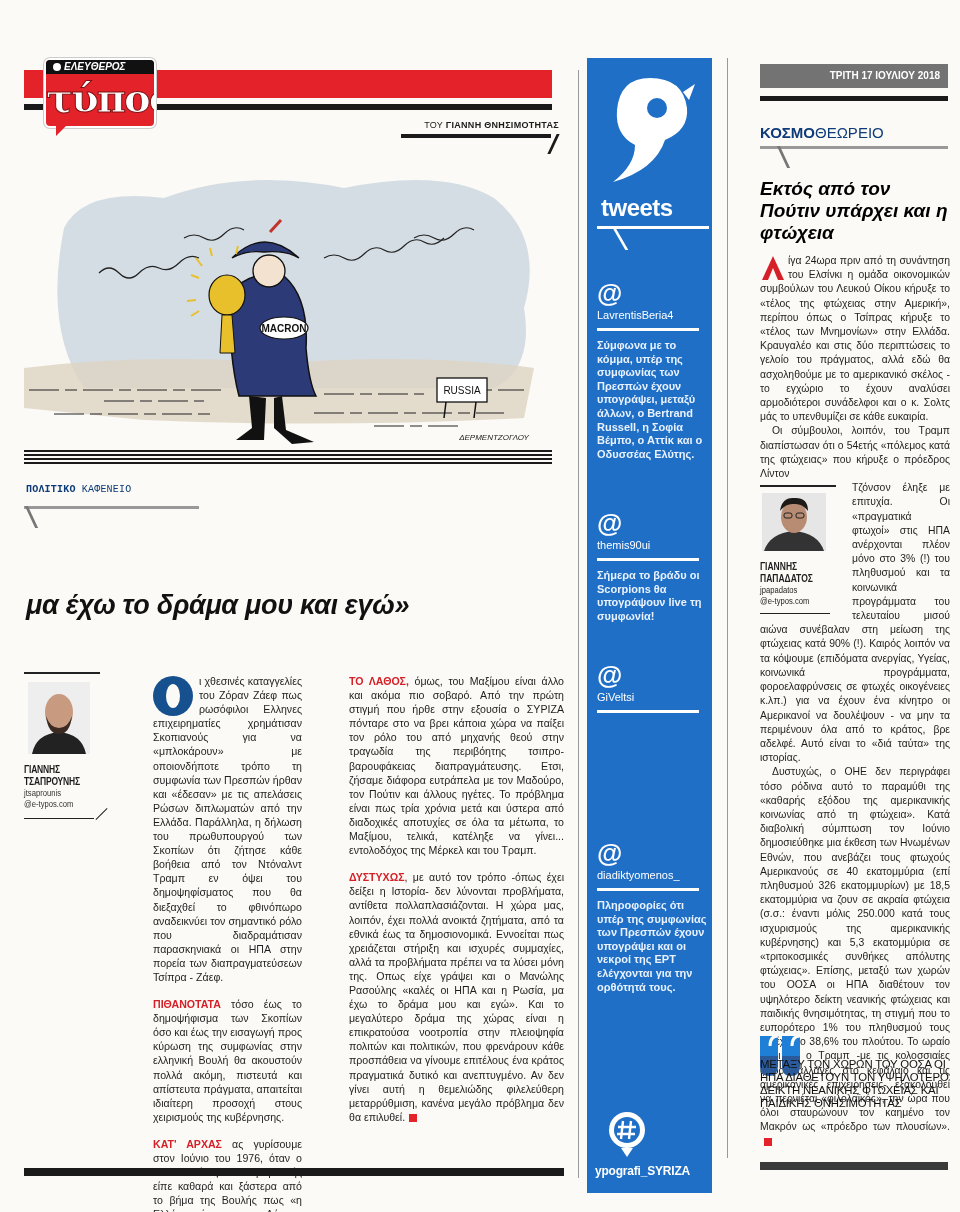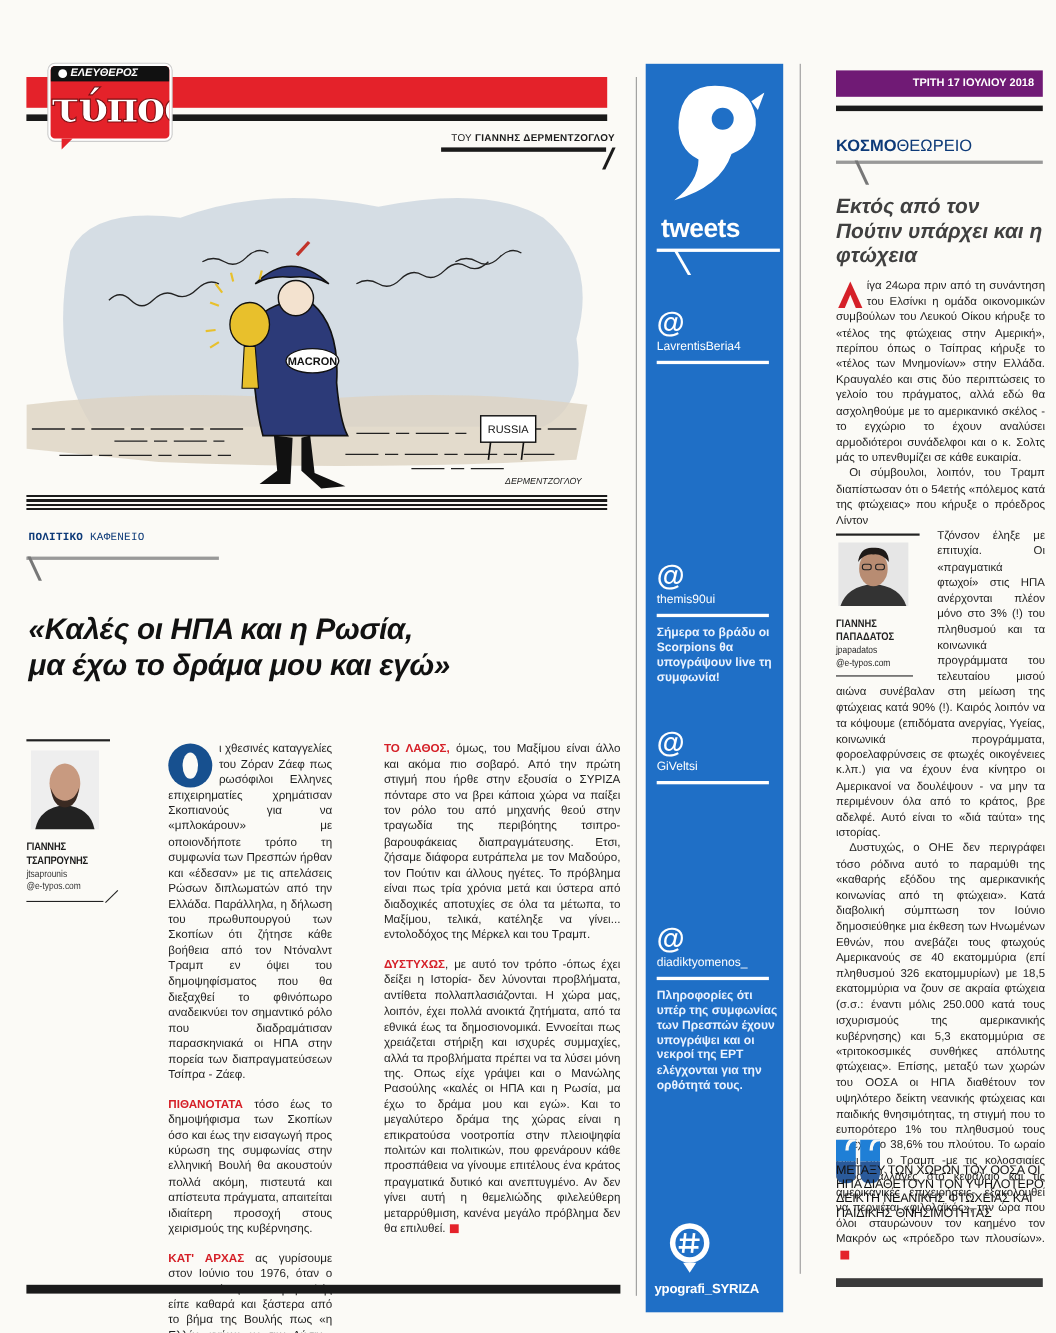--- a/index.html
+++ b/index.html
@@ -63,27 +63,27 @@
   .tweet .at { font-size: 26px; font-weight: bold; line-height: 26px; }
   .tweet .handle { font-size: 11px; line-height: 14px; margin-top: 2px; }
   .tweet .rule { width: 102px; height: 3px; background: #fff; margin: 6px 0 8px; }
   .tweet .text { font-size: 11px; line-height: 13.6px; font-weight: bold; color: #e9f2ff; }
   .hash-pin { position: absolute; left: 20px; top: 1052px; width: 40px; height: 48px; }
   .hash-label { position: absolute; left: 8px; top: 1106px; font-size: 12px; font-weight: 900; color: #fff; letter-spacing: -0.2px; }
 
   
   .right-page { position: absolute; left: 727px; top: 58px; width: 228px; height: 1140px; }
   .right-edge { position: absolute; left: 0; top: 0; bottom: 40px; width: 1px; background: #999; }
-  .date-bar { position: absolute; left: 33px; top: 6px; width: 188px; height: 24px; background: #701a75; color: #fff; font-size: 10px; font-weight: bold; text-align: right; padding-right: 8px; line-height: 24px; }
+  .date-bar { position: absolute; left: 33px; top: 6px; width: 188px; height: 24px; background: #737373; color: #fff; font-size: 10px; font-weight: bold; text-align: right; padding-right: 8px; line-height: 24px; }
   .date-rule { position: absolute; left: 33px; top: 38px; width: 188px; height: 5px; background: #1a1a1a; }
   .rs-label { position: absolute; left: 33px; top: 66px; font-size: 15px; color: #0d3a78; }
   .rs-label b { font-weight: 900; }
   .rs-rule { position: absolute; left: 33px; top: 88px; width: 188px; height: 3px; background: #999; }
   .rs-tick { position: absolute; left: 55px; top: 88px; width: 3px; height: 22px; background: #777; transform: skewX(25deg); }
-  .rs-headline { position: absolute; left: 33px; top: 120px; width: 190px; font-size: 19px; font-style: italic; line-height: 22px; color: #404040; }
+  .rs-headline { position: absolute; left: 33px; top: 120px; width: 190px; font-size: 19px; font-style: italic; line-height: 22px; color: #000000; }
   .rcol { position: absolute; left: 33px; top: 196px; width: 190px; font-size: 10.4px; line-height: 14.2px; text-align: justify; color: #1e1e1e; }
   .rcol p { text-indent: 12px; }
   .rcol p.first { text-indent: 0; }
   .lambda { float: left; width: 24px; height: 24px; margin: 2px 4px 0 0; position: relative; }
   .lambda::before { content: ""; position: absolute; left: 2px; top: 0; width: 0; height: 0; border-left: 11px solid transparent; border-right: 11px solid transparent; border-bottom: 24px solid #d52028; }
   .lambda::after { content: ""; position: absolute; left: 8px; top: 12px; width: 0; height: 0; border-left: 5px solid transparent; border-right: 5px solid transparent; border-bottom: 12px solid #fbfaf6; }
   .author2 { float: left; width: 86px; margin: 4px 6px 2px 0; }
   .author2 .rule { width: 76px; height: 2px; background: #222; margin-bottom: 6px; }
   .author2 .photo { width: 64px; height: 58px; margin-left: 2px; }
   .author2 .name { font-weight: bold; font-size: 10px; line-height: 12px; margin-top: 6px; transform: scaleX(0.85); transform-origin: left; }
@@ -102,21 +102,21 @@
   <div class="masthead-bar-black"></div>
 
   <div class="logo">
     <div class="logo-top">ΕΛΕΥΘΕΡΟΣ</div>
     <div class="logo-main">τύπος</div>
   </div>
   <div class="logo-tail"></div>
 
   <div class="byline-top">
     <span>ΤΟΥ</span>
-    <b>ΓΙΑΝΝΗΣ ΔΕΡΜΕΝΤΖΟΓΛΟΥ</b>
+    <b>ΓΙΑΝΝΗ ΘΝΗΣΙΜΟΤΗΤΑΣ</b>
   </div>
   <div class="byline-rule"></div>
   <div class="byline-tick"></div>
 
   <svg class="cartoon" viewBox="0 0 528 290">
 
     <path d="M40 70 Q60 30 140 40 Q220 10 320 30 Q420 10 470 40 Q520 80 500 150 Q510 210 470 230 L60 230 Q20 170 40 70Z" fill="#c8d3de" opacity="0.75"></path>
 
     <path d="M0 210 Q120 195 260 205 Q400 195 510 210 L500 260 Q300 270 120 262 L0 250Z" fill="#ddd3c2" opacity="0.8"></path>
 
@@ -151,21 +151,21 @@
   <div class="cartoon-rules"></div>
 
   <div class="section-label">
     <b>ΠΟΛΙΤΙΚΟ</b>
     <span class="thin">ΚΑΦΕΝΕΙΟ</span>
   </div>
   <div class="section-rule"></div>
   <div class="section-tick"></div>
 
   <h1 class="headline">
-    <span>«Καλές οι ΗΠΑ και η Ρωσία,</span><br>
+    <br>
     <span>μα έχω το δράμα μου και εγώ»</span>
   </h1>
 
   <div class="author-box">
     <div class="rule"></div>
     <svg class="author-photo" viewBox="0 0 62 72">
       <rect width="62" height="72" fill="#eee"></rect>
       <path d="M4 72 Q8 52 31 50 Q54 52 58 72Z" fill="#222"></path>
       <ellipse cx="31" cy="30" rx="14" ry="18" fill="#c89a80"></ellipse>
       <path d="M18 34 Q20 52 31 52 Q42 52 44 34 Q40 46 31 46 Q22 46 18 34Z" fill="#3a2a22"></path>
@@ -203,20 +203,21 @@
     <path d="M88 22 L100 14 L94 30Z" fill="#fff"></path>
   </svg>
   <div class="tweets-title">tweets</div>
   <div class="tweets-rule"></div>
   <div class="tweets-tick"></div>
 
   <div class="tweet" style="top:222px">
     <div class="at">@</div>
     <div class="handle">LavrentisBeria4</div>
     <div class="rule"></div>
+    <div class="text">Σύμφωνα με το κόμμα, υπέρ της συμφωνίας των Πρεσπών έχουν υπογράψει, μεταξύ άλλων, ο Bertrand Russell, η Σοφία Βέμπο, ο Αττίκ και ο Οδυσσέας Ελύτης.</div>
   </div>
   <div class="tweet" style="top:452px">
     <div class="at">@</div>
     <div class="handle">themis90ui</div>
     <div class="rule"></div>
     <div class="text">Σήμερα το βράδυ οι Scorpions θα υπογράψουν live τη συμφωνία!</div>
   </div>
   <div class="tweet" style="top:604px">
     <div class="at">@</div>
     <div class="handle">GiVeltsi</div>

